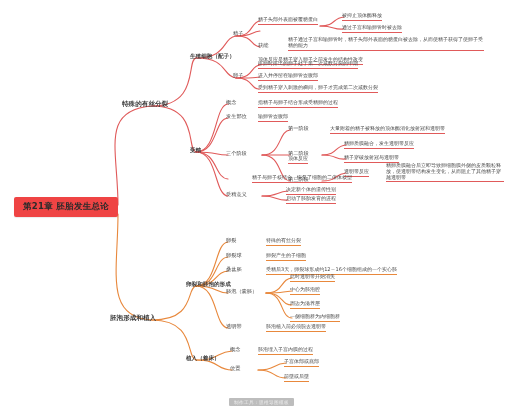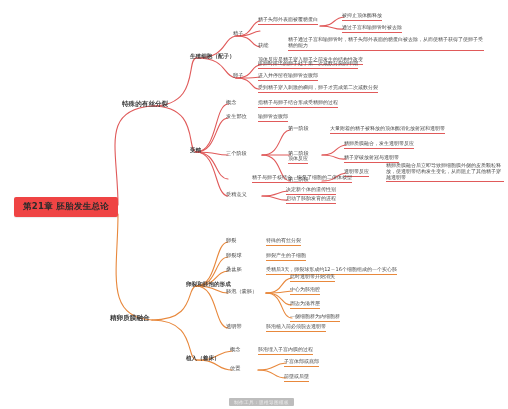--- a/index.html
+++ b/index.html
@@ -147,21 +147,21 @@
   <div class="node lvl3" style="left:288px;top:177px;">第三阶段</div>
   <div class="node leaf red" style="left:344px;top:169px;">透明带反应</div>
   <div class="node leaf red wrap" style="left:386px;top:163px;width:118px;">精卵质膜融合后立即导致卵细胞膜外侧的皮质颗粒释放，使透明带结构发生变化，从而阻止了其他精子穿越透明带</div>
 
   <div class="node leaf red" style="left:252px;top:175px;">精子与卵子核结合，恢复了细胞的二倍体核型</div>
 
   <div class="node lvl3" style="left:226px;top:192px;">受精意义</div>
   <div class="node leaf red" style="left:286px;top:187px;">决定新个体的遗传性别</div>
   <div class="node leaf red" style="left:286px;top:196px;">启动了胚胎发育的进程</div>
 
-  <div class="node lvl1" style="left:110px;top:315px;">精卵质膜融合</div>
+  <div class="node lvl1" style="left:110px;top:315px;">胚泡形成和植入</div>
 
   <div class="node lvl2" style="left:186px;top:281px;">卵裂和胚泡的形成</div>
 
   <div class="node lvl3" style="left:226px;top:238px;">卵裂</div>
   <div class="node leaf org" style="left:266px;top:238px;">特殊的有丝分裂</div>
 
   <div class="node lvl3" style="left:226px;top:253px;">卵裂球</div>
   <div class="node leaf org" style="left:266px;top:253px;">卵裂产生的子细胞</div>
 
   <div class="node lvl3" style="left:226px;top:267px;">桑葚胚</div>

